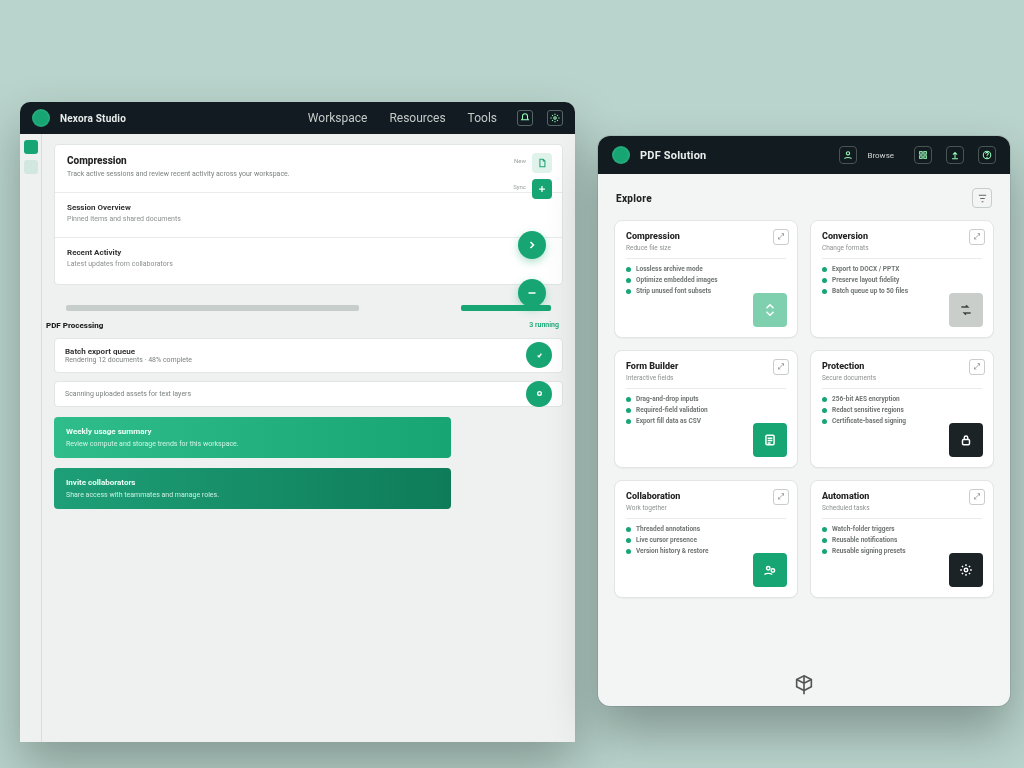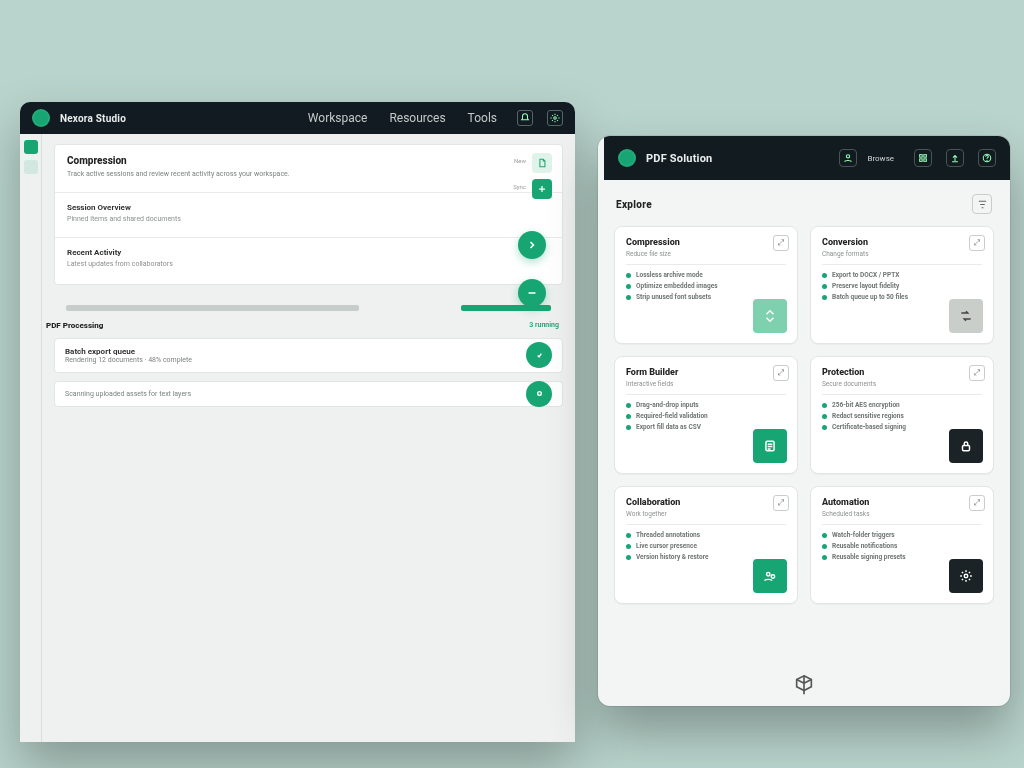--- a/index.html
+++ b/index.html
@@ -120,22 +120,22 @@
   .aside .chip.lt { background: #e6e9e8; color: #555; }
 
   
   .win-right {
     position: absolute; left: 598px; top: 136px; width: 412px; height: 570px;
     background: #f3f5f4; border-radius: 12px;
     box-shadow: 0 26px 50px rgba(0,0,0,.30), 0 0 0 1px rgba(0,0,0,.08);
     overflow: hidden;
   }
   .win-right .titlebar {
-    height: 44px; background: #121b20; color: #e9edec;
-    display: flex; align-items: center; gap: 10px; padding: 0 14px; margin-left: 6px;
+    height: 38px; background: #121b20; color: #e9edec;
+    display: flex; align-items: center; gap: 10px; padding: 0 14px;
   }
   .win-right .titlebar .spacer { flex: 1; }
   .win-right .brand-name { font-size: 11px; }
   .win-right .ticon { border-color: #495552; width: 18px; height: 18px; border-radius: 4px; }
   .win-right .tlink { font-size: 8px; color: #d0d5d3; margin-right: 6px; }
 
   .sectionhead {
     display: flex; align-items: center; justify-content: space-between;
     padding: 14px 18px 6px;
   }
@@ -275,20 +275,30 @@
     <div class="row">
       <div>Scanning uploaded assets for text layers</div>
       <span class="rcircle">
         <svg viewBox="0 0 24 24" width="11" height="11" fill="none" stroke="currentColor" stroke-width="3">
             <circle cx="12" cy="12" r="4"></circle>
           </svg>
       </span>
     </div>
 
     <div style="display:flex; gap:0;">
+      <div style="flex:1; min-width:0;">
+        <div class="tile-grn">
+          <div class="tt">Weekly usage summary</div>
+          <div class="tp">Review compute and storage trends for this workspace.</div>
+        </div>
+        <div class="tile-grn dk">
+          <div class="tt">Invite collaborators</div>
+          <div class="tp">Share access with teammates and manage roles.</div>
+        </div>
+      </div>
       <div style="width:112px;"></div>
     </div>
 
 
   </div>
 </div>
 
 <div class="win-right">
 
   <div class="titlebar">

